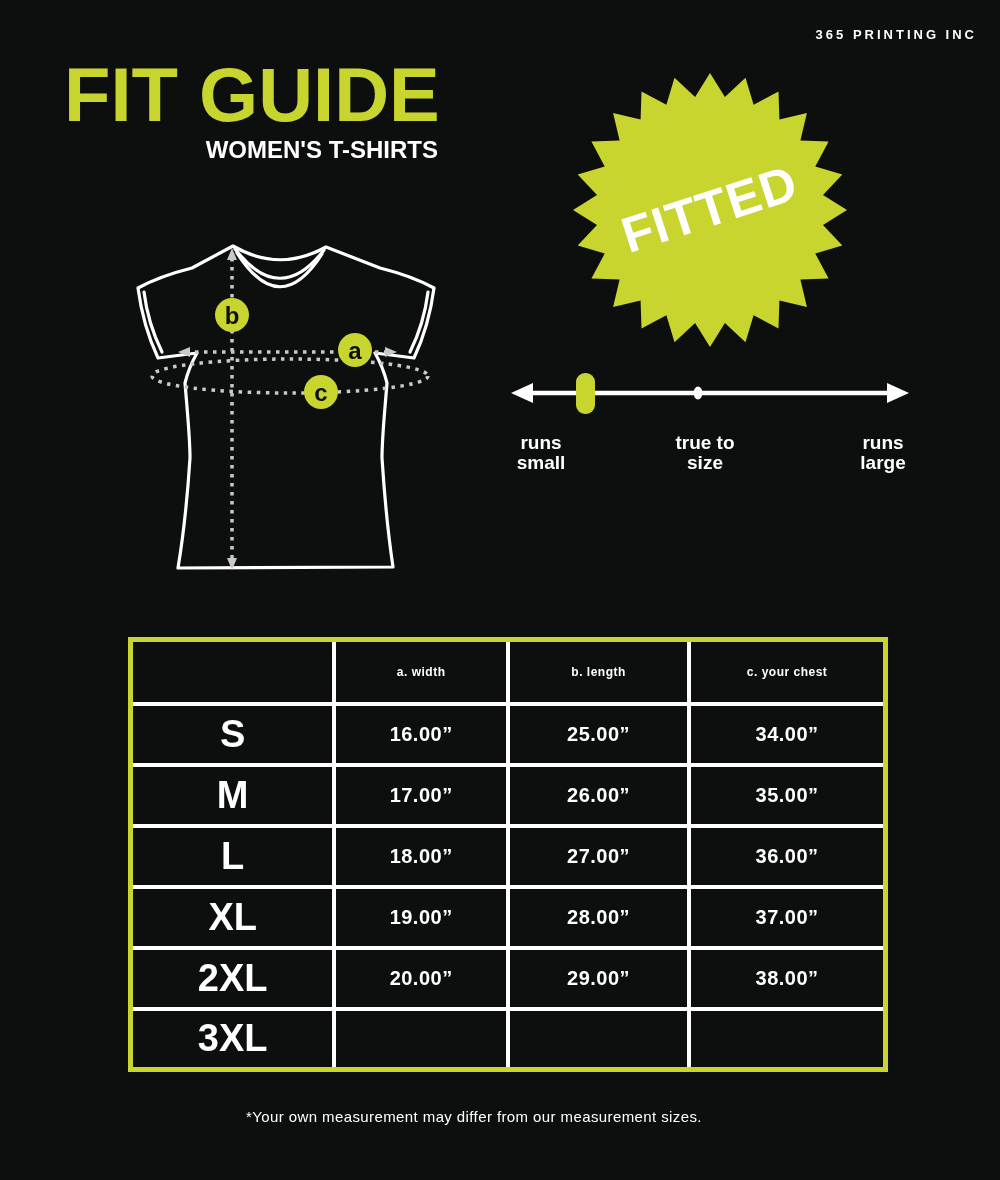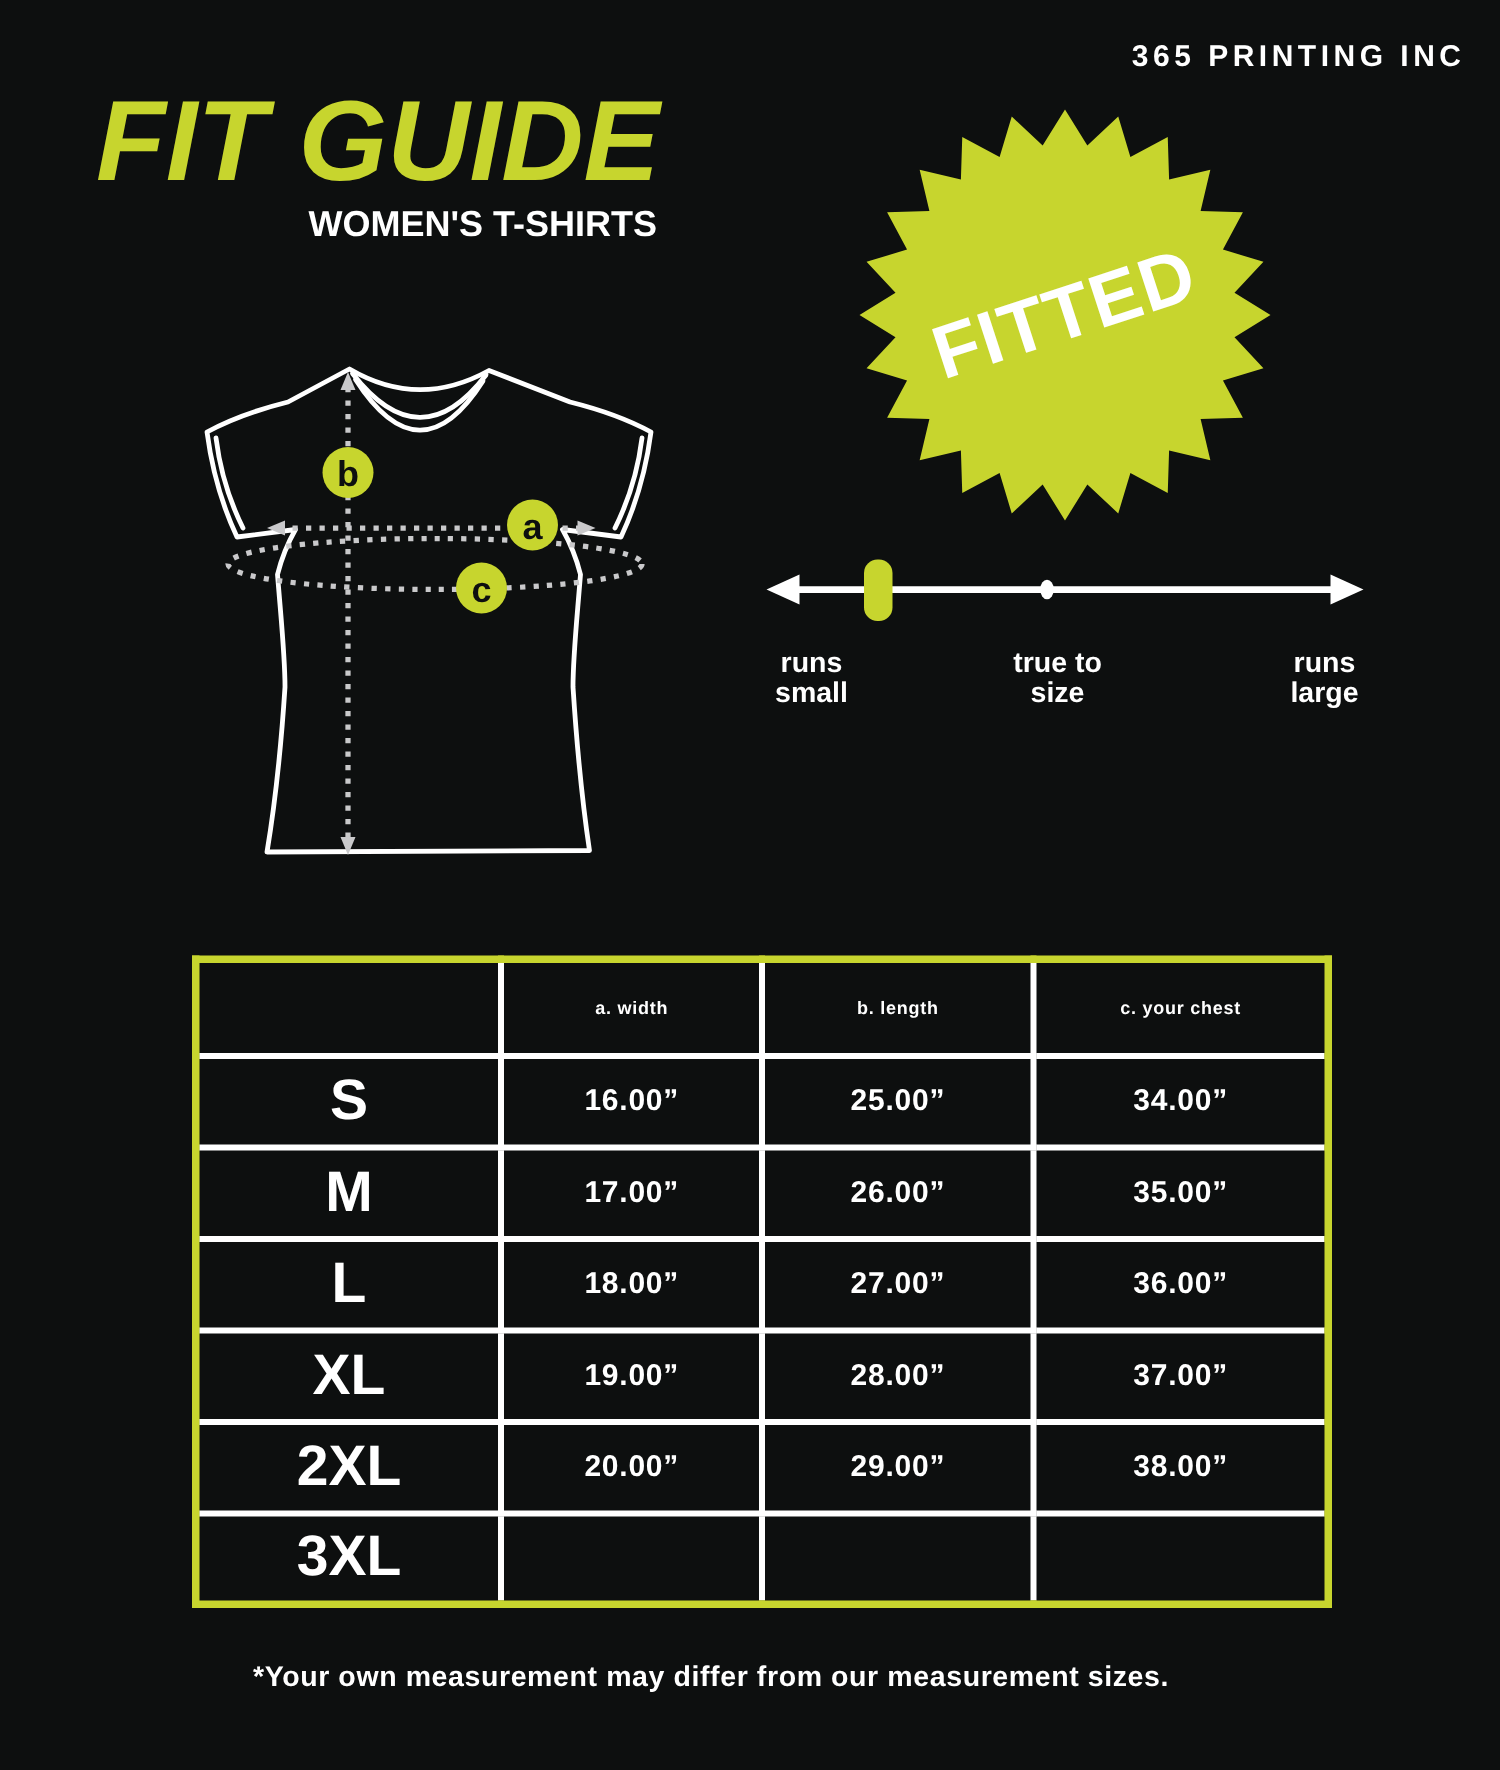--- a/index.html
+++ b/index.html
@@ -16,38 +16,37 @@
     width: 1000px;
     height: 1180px;
     background: var(--background);
     overflow: hidden;
     color: var(--text);
   }
   .brand {
     position: absolute;
     top: 27px;
     right: 23px;
-    font-size: 20px;
+    font-size: 13px;
     font-weight: bold;
     letter-spacing: 3px;
     color: var(--text);
     white-space: nowrap;
   }
   .title {
     position: absolute;
     left: 64px;
     top: 57px;
     width: 374px;
     font-size: 76px;
     line-height: 1;
     font-weight: bold;
     letter-spacing: 0px;
     color: var(--accent);
     white-space: nowrap;
-    font-style: italic;
   }
   .subtitle {
     position: absolute;
     left: 64px;
     top: 138px;
     width: 374px;
     text-align: right;
     font-size: 24px;
     line-height: 1;
     font-weight: bold;
@@ -98,22 +97,22 @@
   .size-table th { height: 64px; font-size: 12px; letter-spacing: 0.5px; }
   .size-table td { height: 61px; font-size: 20px; letter-spacing: 0.5px; }
   .size-table td.size-cell { font-size: 38px; letter-spacing: 0px; }
 
   .footnote {
     position: absolute;
     left: 0;
     top: 1108px;
     width: 948px;
     text-align: center;
-    font-size: 19px;
-    font-weight: bold;
+    font-size: 15px;
+    font-weight: normal;
     letter-spacing: 0.4px;
     color: var(--text);
   }
 
   .shirt-line { fill: none; stroke: #ffffff; stroke-width: 3.2; stroke-linecap: round; stroke-linejoin: round; }
   .dash-line  { fill: none; stroke: var(--muted_line); stroke-width: 3.5; stroke-dasharray: 3.5 5.5; stroke-linecap: butt; }
   .dash-head  { fill: var(--muted_line); }
   .marker-circle { fill: var(--accent); }
   .marker-letter {
     font-family: "Liberation Sans", sans-serif;

